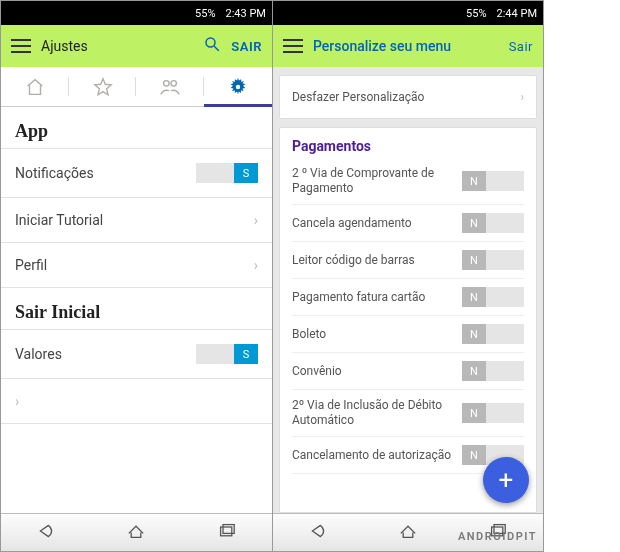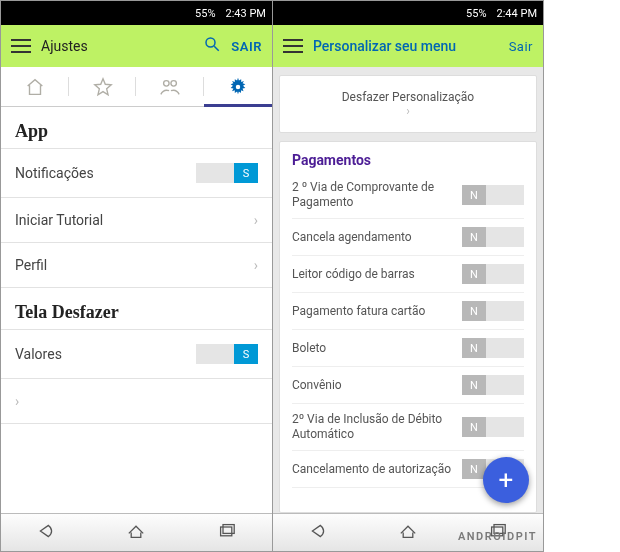--- a/index.html
+++ b/index.html
@@ -31,21 +31,21 @@
   .content { flex: 1; overflow-y: auto; background: #fff; }
   .section-header { padding: 14px 14px 6px; font-size: 18px; font-weight: 600; color: #222; border-bottom: 1px solid #e2e2e2; font-family: Liberation Serif, serif; }
   .list-row { display: flex; align-items: center; justify-content: space-between; padding: 14px 14px; border-bottom: 1px solid #e2e2e2; font-size: 14px; color: #444; }
   .list-row .chev { color: #bbb; font-size: 14px; }
   .toggle { width: 62px; height: 20px; background: #e5e5e5; position: relative; }
   .toggle.on::after { content: attr(data-letter); position: absolute; right: 0; top: 0; width: 24px; height: 20px; background: #0099d6; color: #fff; font-size: 11px; display: flex; align-items: center; justify-content: center; }
   .toggle.off::after { content: attr(data-letter); position: absolute; left: 0; top: 0; width: 24px; height: 20px; background: #b8b8b8; color: #fff; font-size: 11px; display: flex; align-items: center; justify-content: center; }
   
   .content2 { flex: 1; overflow: hidden; background: #e8e8e8; padding: 8px 6px 0; display: flex; flex-direction: column; gap: 8px; }
   .card { background: #fff; border: 1px solid #ddd; border-radius: 2px; }
-  .card-undo { padding: 14px 12px; display: flex; justify-content: space-between; align-items: center; font-size: 12px; color: #555; flex-direction: column; }
+  .card-undo { padding: 14px 12px; display: flex; justify-content: space-between; align-items: center; font-size: 12px; color: #555; }
   .card-list { flex: 1; overflow: hidden; padding: 10px 12px 0; }
   .card-list .cat { color: #4c1d95; font-size: 14px; font-weight: 700; padding-bottom: 4px; }
   .mini-row { display: flex; justify-content: space-between; align-items: center; padding: 8px 0; border-bottom: 1px solid #eee; }
   .mini-row .label { font-size: 12px; color: #555; max-width: 170px; line-height: 1.25; }
   
   .fab { position: absolute; right: 14px; bottom: 48px; width: 46px; height: 46px; border-radius: 50%; background: #3b5fde; color: #fff; display: flex; align-items: center; justify-content: center; font-size: 26px; box-shadow: 0 2px 6px rgba(0,0,0,.4); }
   
   .navbar { height: 38px; background: linear-gradient(#fdfdfd,#e5e5e5); border-top: 1px solid #bbb; display: flex; align-items: center; justify-content: space-around; }
   .navbtn svg { width: 24px; height: 18px; stroke: #555; fill: none; stroke-width: 1.6; }
   
@@ -152,21 +152,21 @@
       </div>
       <div class="list-row">
         <span>Iniciar Tutorial</span>
         <span class="chev">›</span>
       </div>
       <div class="list-row">
         <span>Perfil</span>
         <span class="chev">›</span>
       </div>
 
-      <div class="section-header">Tela Desfazer</div>
+      <div class="section-header">Sair Inicial</div>
       <div class="list-row">
         <span>Valores</span>
         <div class="toggle on" data-letter="S"></div>
       </div>
       <div class="list-row">
         <span class="chev">›</span>
       </div>
     </div>
 
     <div class="navbar">
@@ -226,21 +226,21 @@
         <span>2:44 PM</span>
       </div>
     </div>
 
     <div class="topbar">
       <div class="hamburger">
           <span></span>
           <span></span>
           <span></span>
         </div>
-      <div class="title blue">Personalizar seu menu</div>
+      <div class="title blue">Personalize seu menu</div>
       <span class="action-link" style="font-weight:400;">Sair</span>
     </div>
 
     <div class="content2">
       <div class="card card-undo">
         <span>Desfazer Personalização</span>
         <span class="chev" style="color:#bbb;">›</span>
       </div>
       <div class="card card-list">
         <div class="cat">Pagamentos</div>

